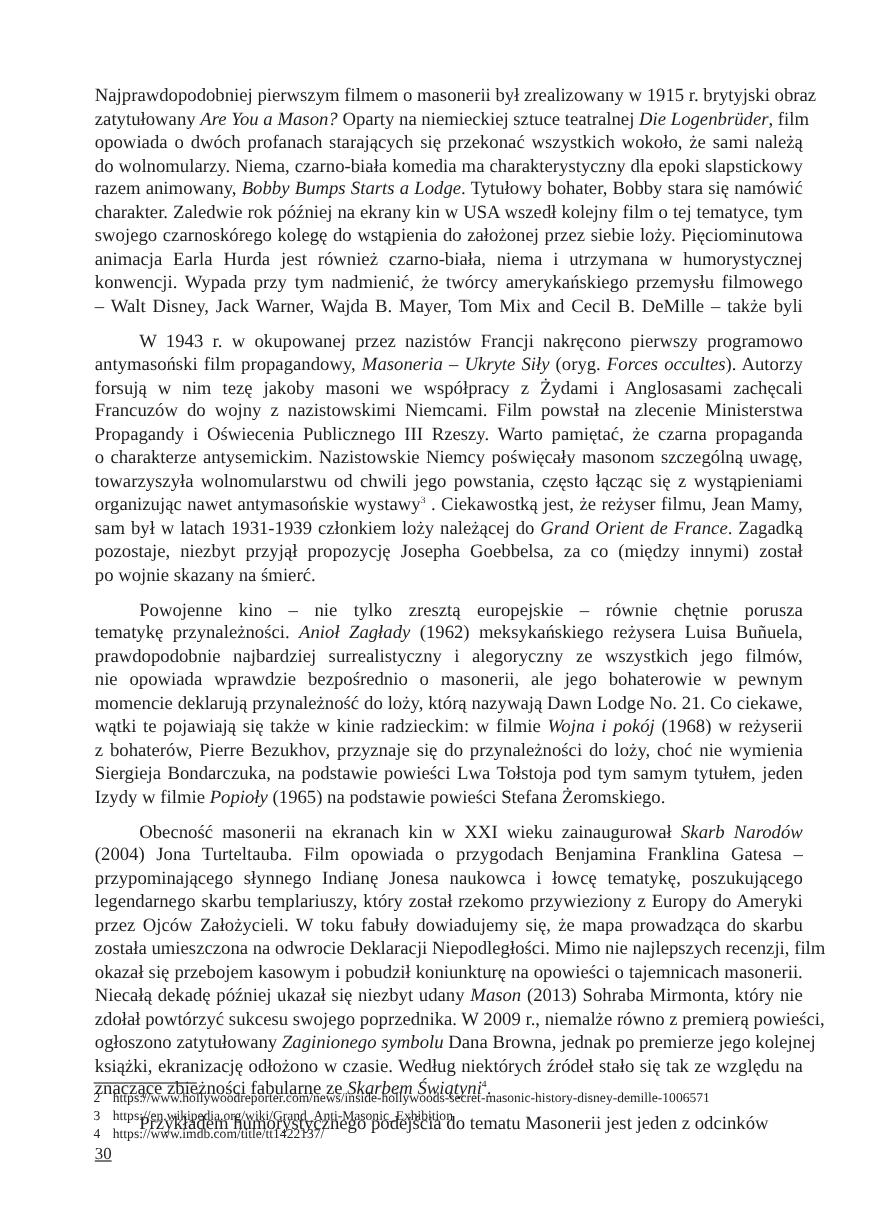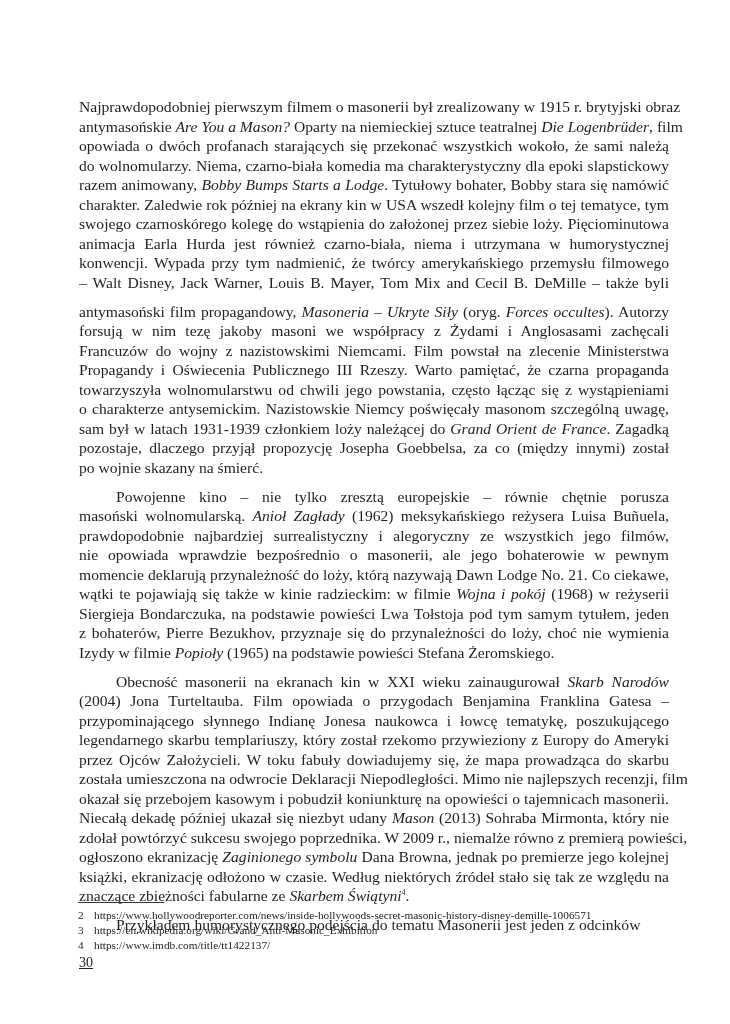--- a/index.html
+++ b/index.html
@@ -13,21 +13,20 @@
       position: relative;
       overflow: hidden;
       font-family: "DejaVu Serif", "Liberation Serif", serif;
       color: #1e1e1e;
     }
     .page {
       position: absolute;
       left: 79px;
       top: 70px;
       width: 590px;
-      margin-top: 27px;
     }
     .para {
       margin: 0 0 9.5px 0;
       font-family: "Liberation Serif", "DejaVu Serif", serif;
       font-size: 15.6px;
       line-height: 19.5px;
       text-align: justify;
       text-align-last: justify;
     }
     .para .line {
@@ -81,63 +80,65 @@
       color: #222;
       text-decoration: underline;
     }
   </style>
 </head>
 <body>
 
 <div class="page" id="body-root">
     <p class="para">
       <span class="line"><span>Najprawdopodobniej pierwszym filmem o masonerii był zrealizowany w 1915 r. brytyjski obraz</span></span>
-      <span class="line"><span>antymasońskie </span><i>Are You a Mason?</i><span> Oparty na niemieckiej sztuce teatralnej </span><i>Die Logenbrüder</i><span>, film</span></span>
+      <span class="line"><span>zatytułowany </span><i>Are You a Mason?</i><span> Oparty na niemieckiej sztuce teatralnej </span><i>Die Logenbrüder</i><span>, film</span></span>
       <span class="line"><span>opowiada o dwóch profanach starających się przekonać wszystkich wokoło, że sami należą</span></span>
       <span class="line"><span>do wolnomularzy. Niema, czarno-biała komedia ma charakterystyczny dla epoki slapstickowy</span></span>
       <span class="line"><span>razem animowany, </span><i>Bobby Bumps Starts a Lodge</i><span>. Tytułowy bohater, Bobby stara się namówić</span></span>
       <span class="line"><span>charakter. Zaledwie rok później na ekrany kin w USA wszedł kolejny film o tej tematyce, tym</span></span>
       <span class="line"><span>swojego czarnoskórego kolegę do wstąpienia do założonej przez siebie loży. Pięciominutowa</span></span>
       <span class="line"><span>animacja Earla Hurda jest również czarno-biała, niema i utrzymana w humorystycznej</span></span>
       <span class="line"><span>konwencji. Wypada przy tym nadmienić, że twórcy amerykańskiego przemysłu filmowego</span></span>
-      <span class="line"><span>– Walt Disney, Jack Warner, Louis B. Mayer, Tom Mix and Cecil B. DeMille – także byli</span></span>
+      <span class="line"><span>– Walt Disney, Jack Warner, Wajda B. Mayer, Tom Mix and Cecil B. DeMille – także byli</span></span>
     </p>
     <p class="para">
+      <span class="line indent"><span>W 1943 r. w okupowanej przez nazistów Francji nakręcono pierwszy programowo</span></span>
       <span class="line"><span>antymasoński film propagandowy, </span><i>Masoneria – Ukryte Siły</i><span> (oryg. </span><i>Forces occultes</i><span>). Autorzy</span></span>
       <span class="line"><span>forsują w nim tezę jakoby masoni we współpracy z Żydami i Anglosasami zachęcali</span></span>
       <span class="line"><span>Francuzów do wojny z nazistowskimi Niemcami. Film powstał na zlecenie Ministerstwa</span></span>
       <span class="line"><span>Propagandy i Oświecenia Publicznego III Rzeszy. Warto pamiętać, że czarna propaganda</span></span>
+      <span class="line"><span>o charakterze antysemickim. Nazistowskie Niemcy poświęcały masonom szczególną uwagę,</span></span>
       <span class="line"><span>towarzyszyła wolnomularstwu od chwili jego powstania, często łącząc się z wystąpieniami</span></span>
-      <span class="line"><span>o charakterze antysemickim. Nazistowskie Niemcy poświęcały masonom szczególną uwagę,</span></span>
+      <span class="line"><span>organizując nawet antymasońskie wystawy</span><sup>3</sup><span> . Ciekawostką jest, że reżyser filmu, Jean Mamy,</span></span>
       <span class="line"><span>sam był w latach 1931-1939 członkiem loży należącej do </span><i>Grand Orient de France</i><span>. Zagadką</span></span>
-      <span class="line"><span>pozostaje, dlaczego przyjął propozycję Josepha Goebbelsa, za co (między innymi) został</span></span>
+      <span class="line"><span>pozostaje, niezbyt przyjął propozycję Josepha Goebbelsa, za co (między innymi) został</span></span>
       <span class="line last"><span>po wojnie skazany na śmierć.</span></span>
     </p>
     <p class="para">
       <span class="line indent"><span>Powojenne kino – nie tylko zresztą europejskie – równie chętnie porusza</span></span>
-      <span class="line"><span>masoński wolnomularską. </span><i>Anioł Zagłady</i><span> (1962) meksykańskiego reżysera Luisa Buñuela,</span></span>
+      <span class="line"><span>tematykę przynależności. </span><i>Anioł Zagłady</i><span> (1962) meksykańskiego reżysera Luisa Buñuela,</span></span>
       <span class="line"><span>prawdopodobnie najbardziej surrealistyczny i alegoryczny ze wszystkich jego filmów,</span></span>
       <span class="line"><span>nie opowiada wprawdzie bezpośrednio o masonerii, ale jego bohaterowie w pewnym</span></span>
       <span class="line"><span>momencie deklarują przynależność do loży, którą nazywają Dawn Lodge No. 21. Co ciekawe,</span></span>
       <span class="line"><span>wątki te pojawiają się także w kinie radzieckim: w filmie </span><i>Wojna i pokój</i><span> (1968) w reżyserii</span></span>
+      <span class="line"><span>z bohaterów, Pierre Bezukhov, przyznaje się do przynależności do loży, choć nie wymienia</span></span>
       <span class="line"><span>Siergieja Bondarczuka, na podstawie powieści Lwa Tołstoja pod tym samym tytułem, jeden</span></span>
-      <span class="line"><span>z bohaterów, Pierre Bezukhov, przyznaje się do przynależności do loży, choć nie wymienia</span></span>
       <span class="line last"><span>Izydy w filmie </span><i>Popioły</i><span> (1965) na podstawie powieści Stefana Żeromskiego.</span></span>
     </p>
     <p class="para">
       <span class="line indent"><span>Obecność masonerii na ekranach kin w XXI wieku zainaugurował </span><i>Skarb Narodów</i></span>
       <span class="line"><span>(2004) Jona Turteltauba. Film opowiada o przygodach Benjamina Franklina Gatesa –</span></span>
       <span class="line"><span>przypominającego słynnego Indianę Jonesa naukowca i łowcę tematykę, poszukującego</span></span>
       <span class="line"><span>legendarnego skarbu templariuszy, który został rzekomo przywieziony z Europy do Ameryki</span></span>
       <span class="line"><span>przez Ojców Założycieli. W toku fabuły dowiadujemy się, że mapa prowadząca do skarbu</span></span>
       <span class="line"><span>została umieszczona na odwrocie Deklaracji Niepodległości. Mimo nie najlepszych recenzji, film</span></span>
       <span class="line"><span>okazał się przebojem kasowym i pobudził koniunkturę na opowieści o tajemnicach masonerii.</span></span>
       <span class="line"><span>Niecałą dekadę później ukazał się niezbyt udany </span><i>Mason</i><span> (2013) Sohraba Mirmonta, który nie</span></span>
       <span class="line"><span>zdołał powtórzyć sukcesu swojego poprzednika. W 2009 r., niemalże równo z premierą powieści,</span></span>
-      <span class="line"><span>ogłoszono ekranizację </span><i>Zaginionego symbolu</i><span> Dana Browna, jednak po premierze jego kolejnej</span></span>
+      <span class="line"><span>ogłoszono zatytułowany </span><i>Zaginionego symbolu</i><span> Dana Browna, jednak po premierze jego kolejnej</span></span>
       <span class="line"><span>książki, ekranizację odłożono w czasie. Według niektórych źródeł stało się tak ze względu na</span></span>
       <span class="line last"><span>znaczące zbieżności fabularne ze </span><i>Skarbem Świątyni</i><sup>4</sup><span>.</span></span>
     </p>
     <p class="para">
       <span class="line indent last"><span>Przykładem humorystycznego podejścia do tematu Masonerii jest jeden z odcinków</span></span>
     </p>
   </div>
 
 <div class="footnotes">
   <div class="fn-rule"></div>

